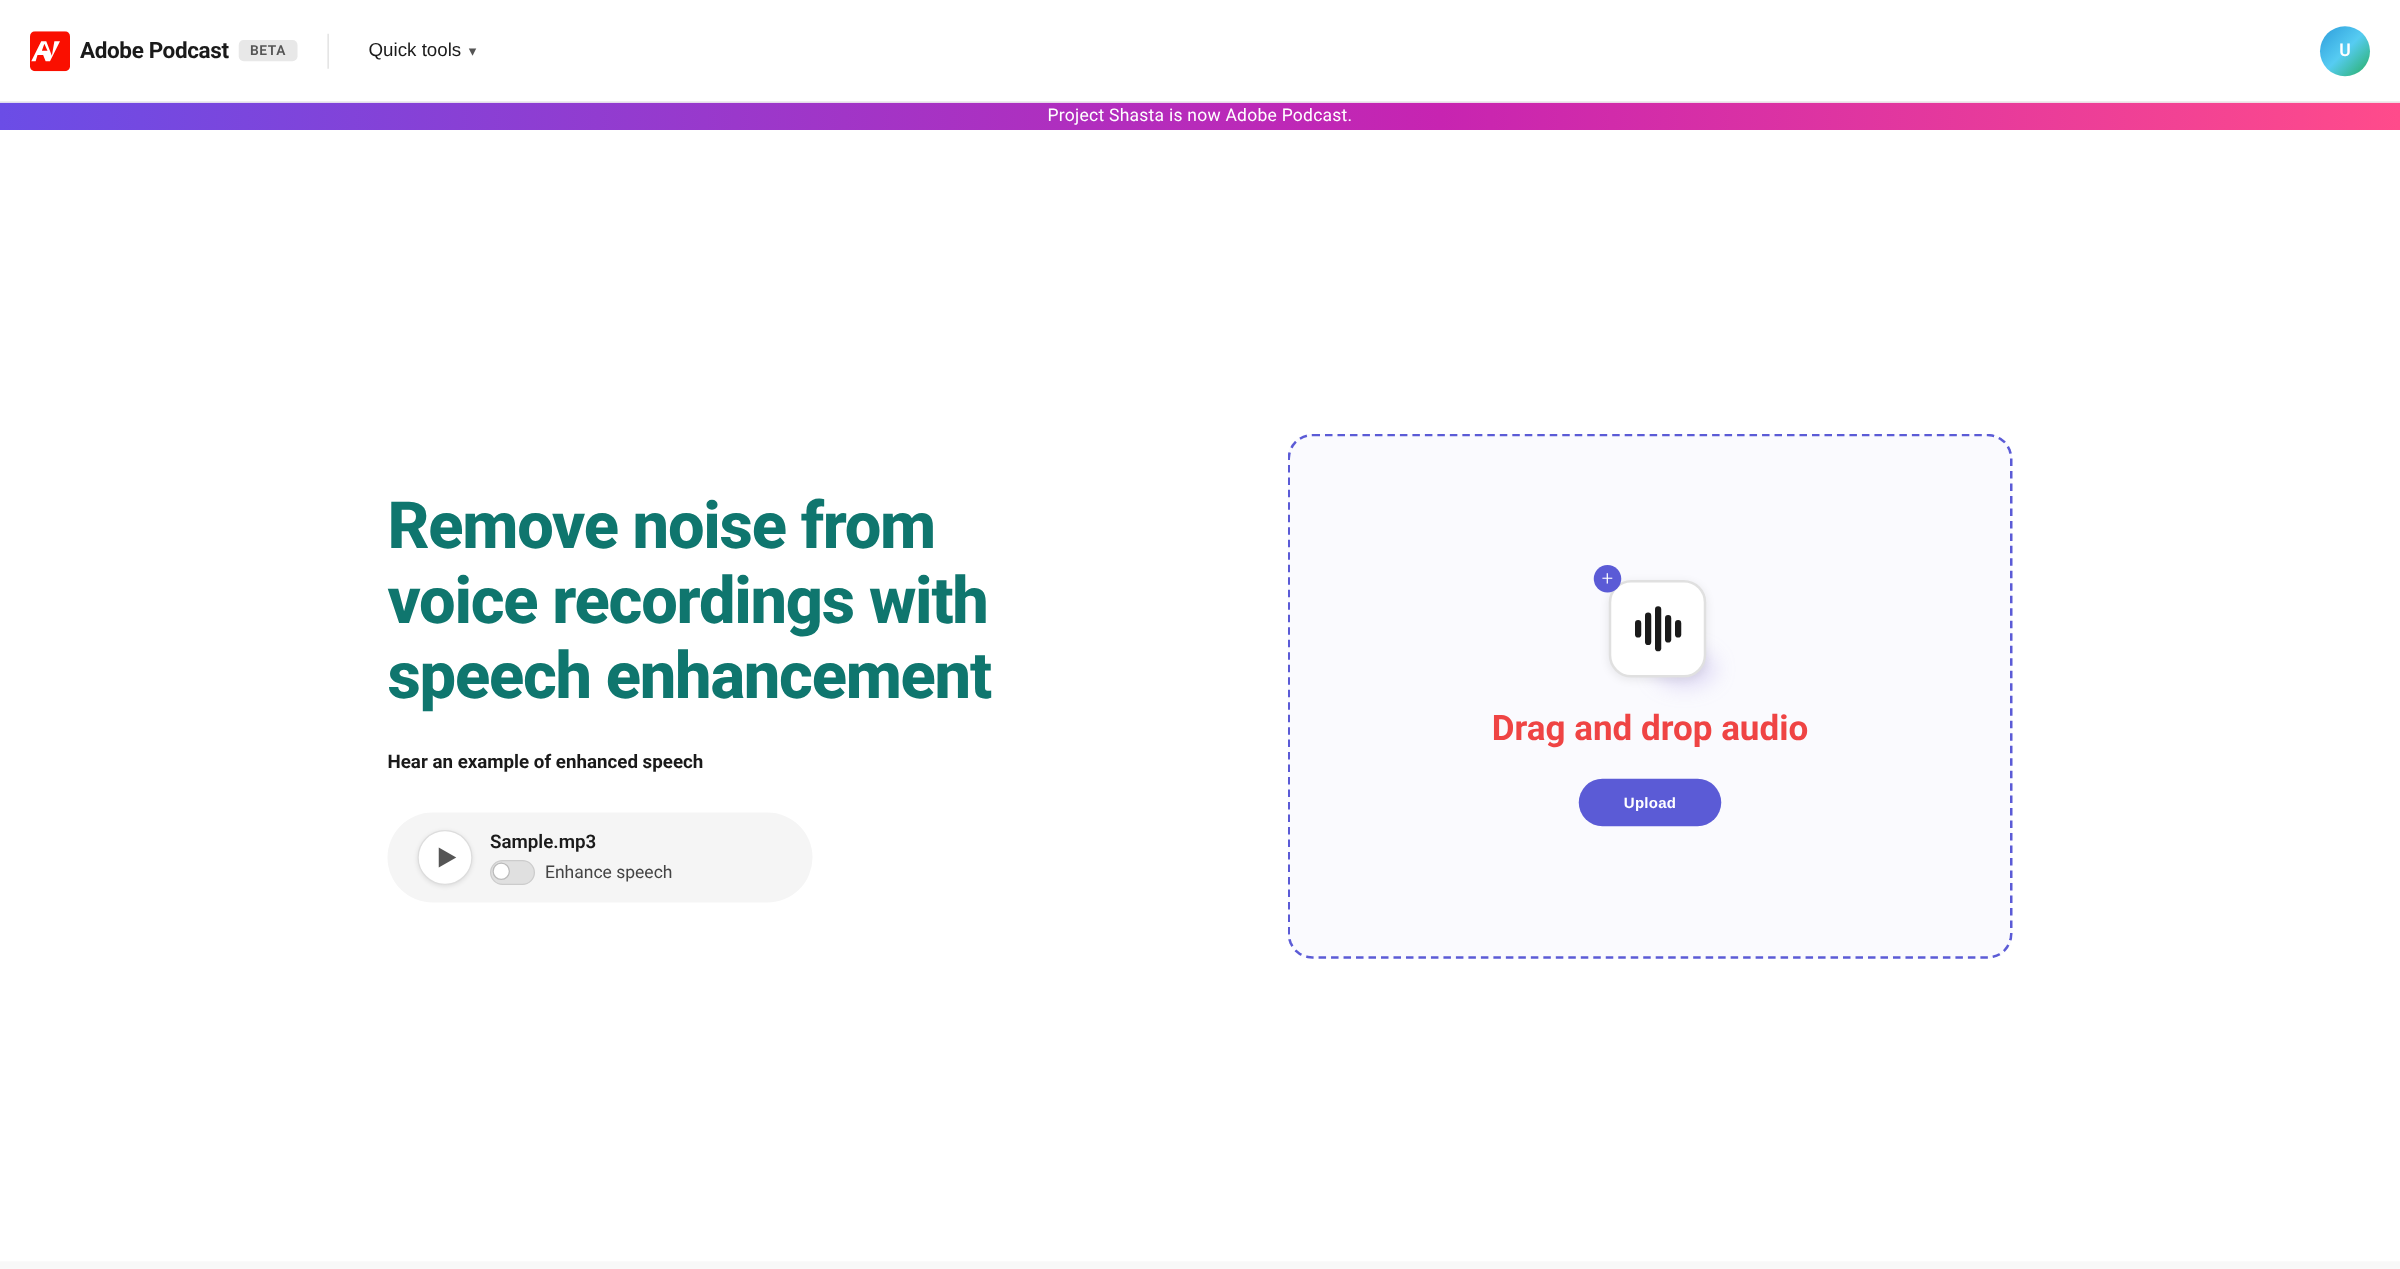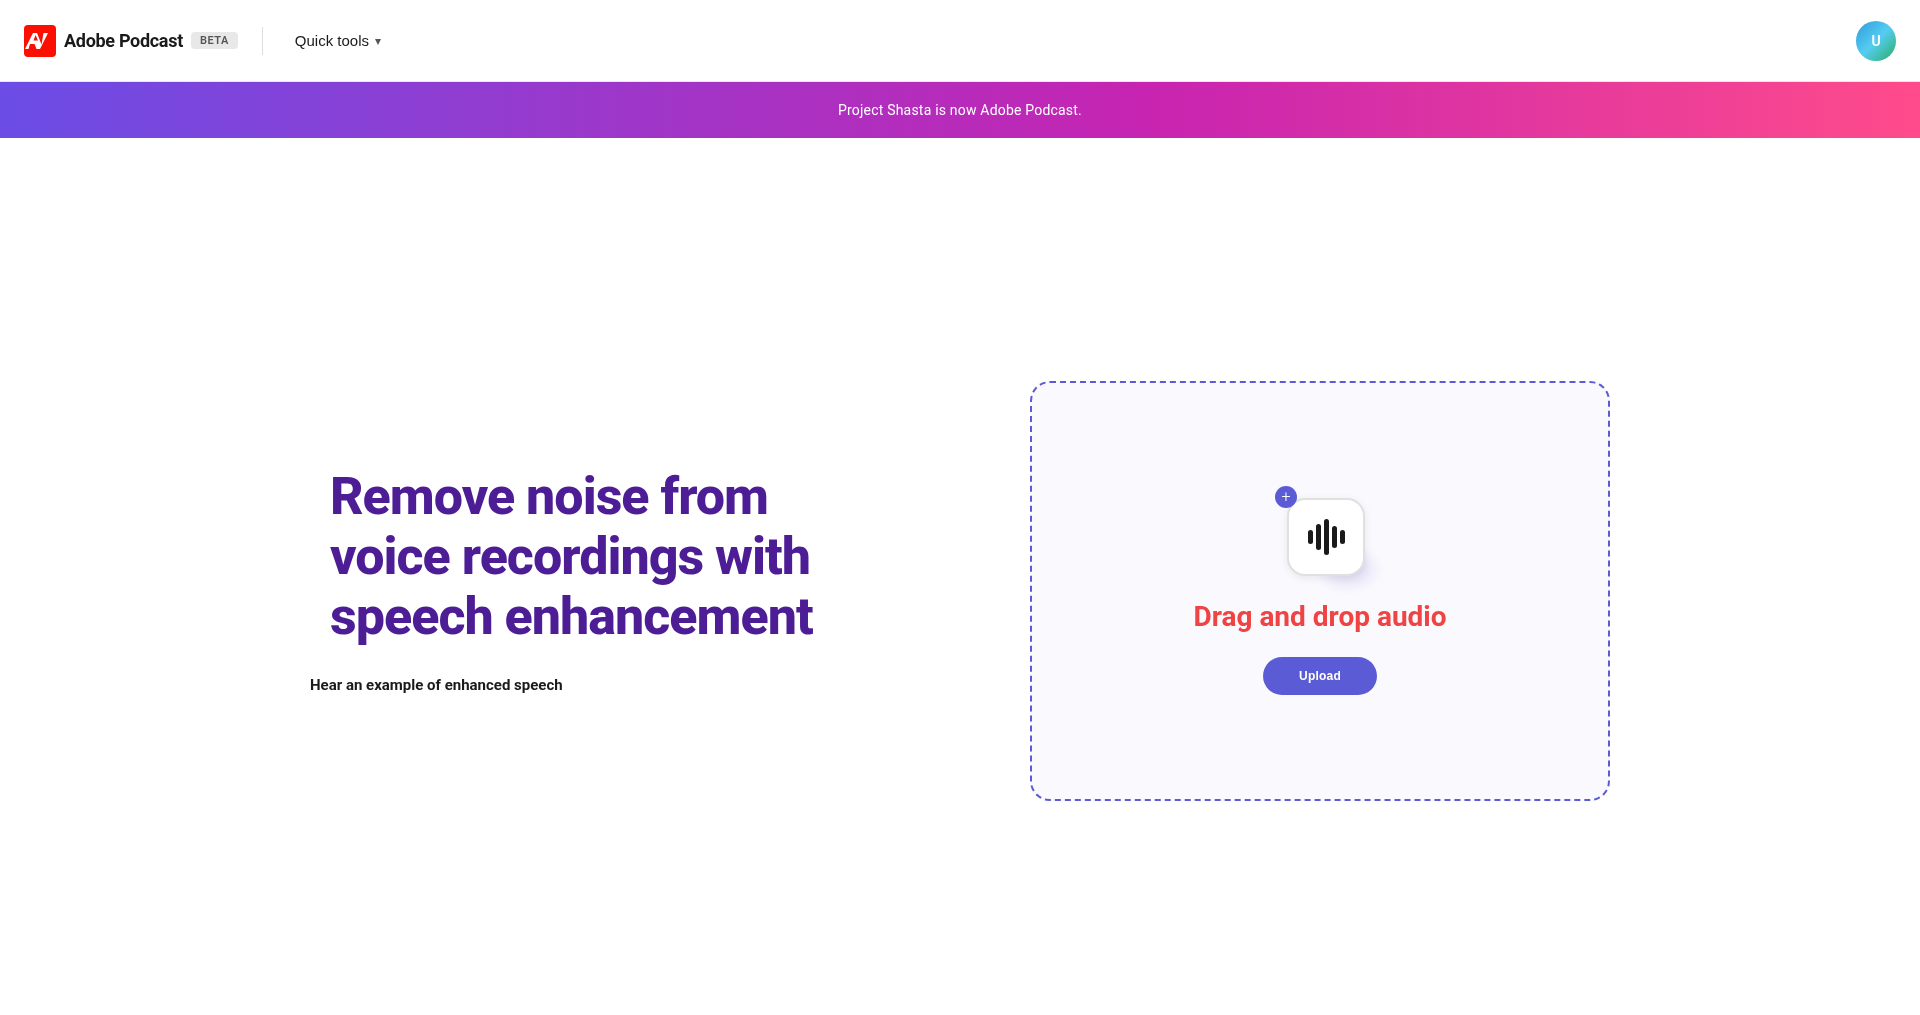--- a/index.html
+++ b/index.html
@@ -100,21 +100,21 @@
       align-items: center;
       justify-content: center;
       font-size: 14px;
       color: white;
       font-weight: 600;
     }
 
     
     .banner {
       background: linear-gradient(90deg, #6b4de6 0%, #c724b1 60%, #ff4b8b 100%);
-      height: 56px;
+      height: 22px;
       display: flex;
       align-items: center;
       justify-content: center;
     }
 
     .banner-text {
       color: #ffffff;
       font-size: 14px;
       font-weight: 400;
       letter-spacing: 0.2px;
@@ -133,25 +133,24 @@
 
     
     .left-section {
       max-width: 560px;
       flex: 0 0 560px;
     }
 
     .main-title {
       font-size: 52px;
       font-weight: 800;
-      color: #4c1d95;
+      color: #0f766e;
       line-height: 1.15;
       margin-bottom: 28px;
       letter-spacing: -1px;
-      margin-left: 20px;
     }
 
     .main-description {
       font-size: 16px;
       color: #444;
       line-height: 1.6;
       margin-bottom: 24px;
       max-width: 460px;
     }
 
@@ -391,20 +390,34 @@
   <span class="banner-text">Project Shasta is now Adobe Podcast.</span>
 </div>
 
 <main class="main-content">
 
   <div class="left-section">
     <h1 class="main-title">Remove noise from voice recordings with speech enhancement</h1>
     <a class="hear-example-link">Hear an example of enhanced speech</a>
 
     
+    <div class="sample-player">
+      <button class="play-btn">
+        <div class="play-icon"></div>
+      </button>
+      <div class="player-info">
+        <span class="sample-filename">Sample.mp3</span>
+        <div class="enhance-row">
+          <div class="toggle-switch">
+            <div class="toggle-knob"></div>
+          </div>
+          <span class="enhance-label">Enhance speech</span>
+        </div>
+      </div>
+    </div>
   </div>
 
   <div class="right-section">
     <div class="drop-zone">
 
       <div class="audio-icon-wrapper">
         <div class="shadow-blob"></div>
         <div class="audio-icon-bg">
           <div class="audio-bars">
             <div class="audio-bar"></div>

